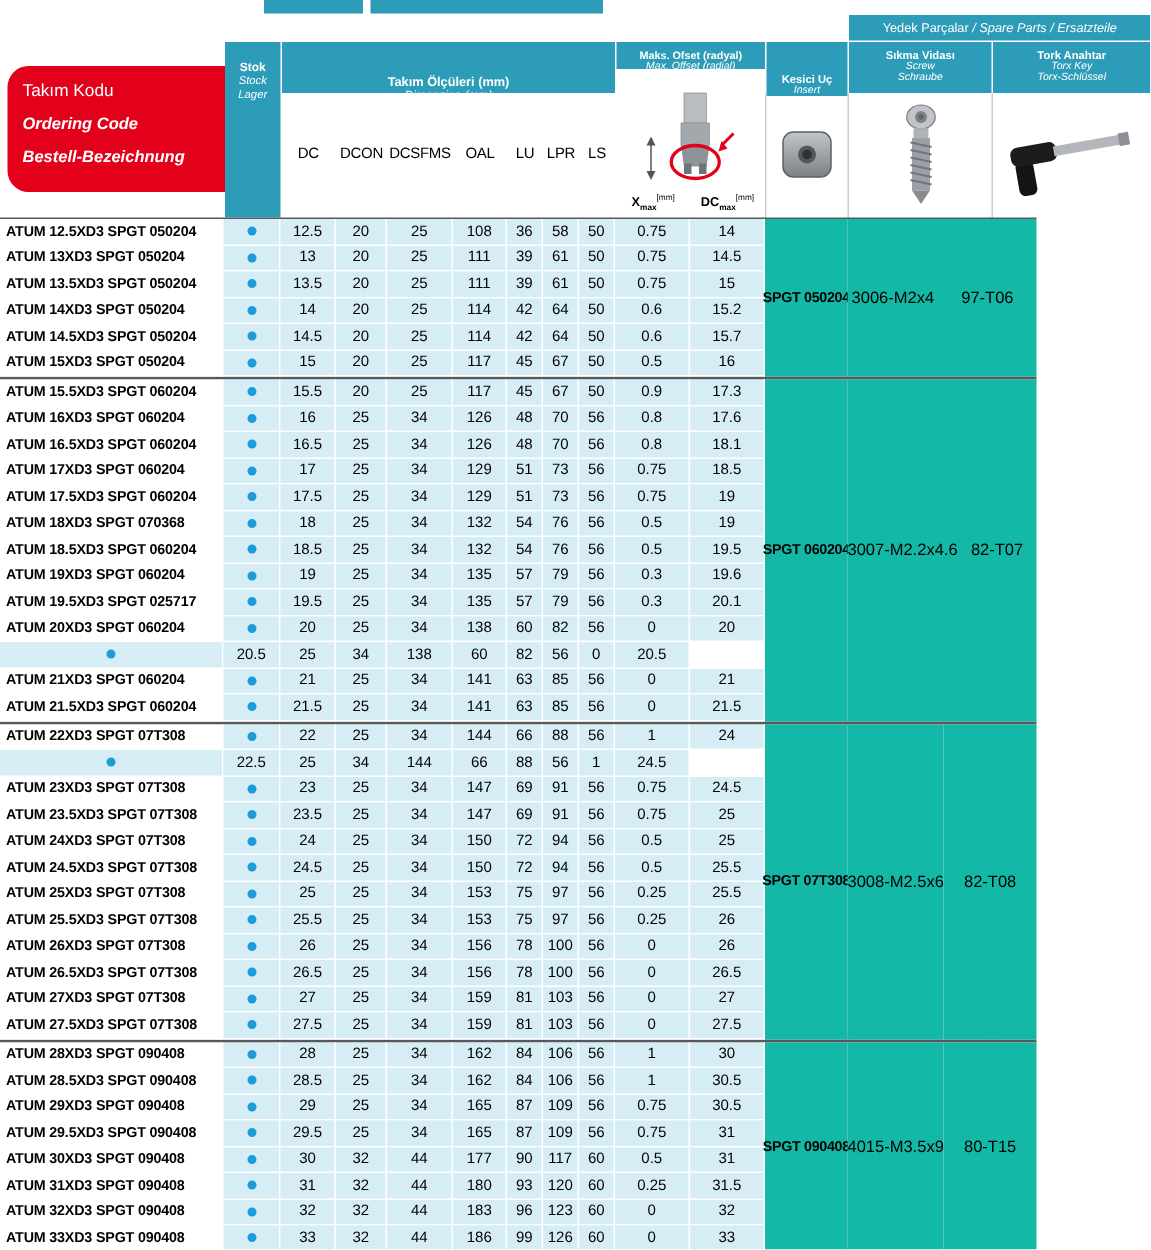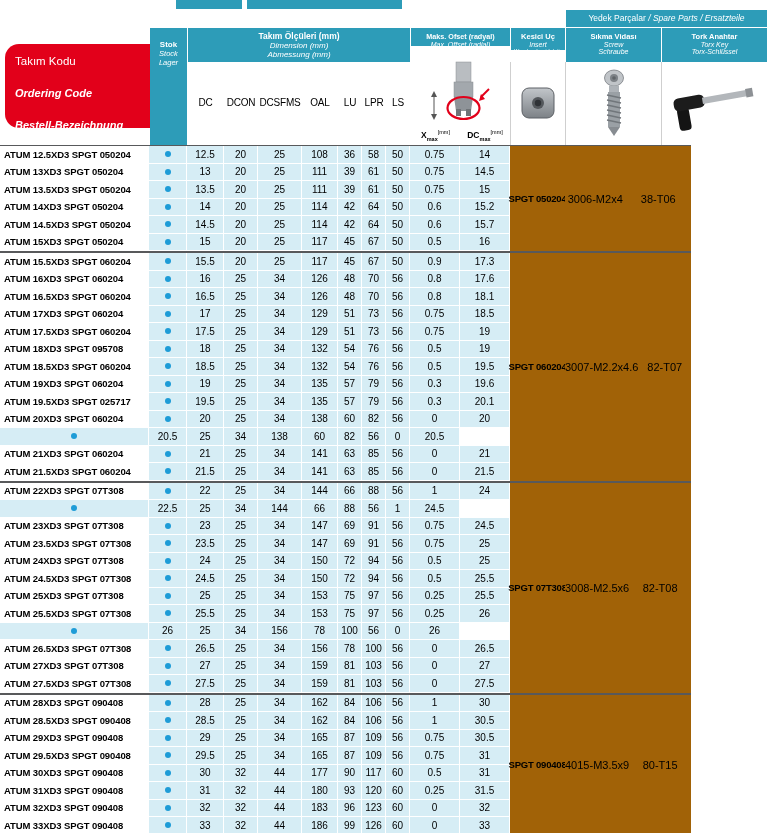--- a/index.html
+++ b/index.html
@@ -4,31 +4,31 @@
 <style>
   *{margin:0;padding:0;box-sizing:border-box}
   html,body{background:#fff}
   .page{position:relative;width:767px;height:833px;background:#fff;font-family:"Liberation Sans",sans-serif;color:#000;overflow:hidden}
   .frag{position:absolute;top:0;height:9px;background:var(--teal,#2d9cb8)}
   .frag1{left:176px;width:66px}
   .frag2{left:247px;width:155px}
   .teal{position:absolute;background:var(--teal,#2d9cb8);color:#fff;text-align:center;overflow:hidden}
   .red-box{position:absolute;left:5px;top:44px;width:145px;height:84px;background:var(--red,#e2001a);border-radius:14px 0 0 14px;color:#fff;padding:11px 0 0 10px;text-align:left}
   .red-box .l1{font-size:11.5px;font-weight:normal}
-  .red-box .l2,.red-box .l3{font-size:11px;font-weight:bold;font-style:italic;margin-top:20px}
+  .red-box .l2,.red-box .l3{font-size:11px;font-weight:bold;font-style:italic;margin-top:10px}
   .stock-h{left:150px;top:28px;width:37px;height:117px;padding-top:12px}
   .stock-h .l1{font-size:8px;font-weight:bold}
   .stock-h .l2,.stock-h .l3{font-size:7.5px;font-style:italic}
-  .dims-h{left:188px;top:28px;width:222px;height:34px;padding-top:3px}
+  .dims-h{left:188px;top:28px;width:222px;height:34px;padding-top:21px}
   .dims-h .l1{font-size:8.5px;font-weight:bold}
   .dims-h .l2,.dims-h .l3{font-size:8px;font-style:italic}
   .offset-h{left:411px;top:28px;width:99px;height:18px;padding-top:4px}
   .offset-h .l1{font-size:7.2px;font-weight:bold}
   .offset-h .l2,.offset-h .l3{font-size:7px;font-style:italic}
-  .insert-h{left:511px;top:28px;width:54px;height:22px;padding-top:4px}
+  .insert-h{left:511px;top:28px;width:54px;height:36px;padding-top:20px}
   .insert-h .l1{font-size:7.5px;font-weight:bold}
   .insert-h .l2{font-size:7px;font-style:italic}
   .insert-h .l3{font-size:5.4px;font-style:italic;white-space:nowrap}
   .spare-h{left:566px;top:10px;width:201px;height:17px;line-height:17px;font-size:8.5px;white-space:nowrap}
   .spare-h .b{font-weight:normal}
   .spare-h .i{font-style:italic}
   .screw-h{left:566px;top:28px;width:95px;height:34px;padding-top:4px}
   .torx-h{left:662px;top:28px;width:105px;height:34px;padding-top:4px}
   .screw-h .l1,.torx-h .l1{font-size:7.5px;font-weight:bold}
   .screw-h .l2,.screw-h .l3,.torx-h .l2,.torx-h .l3{font-size:7px;font-style:italic}
@@ -45,21 +45,21 @@
   .vl1{left:510px}.vl2{left:565px}.vl3{left:661px}
   .tbody{position:absolute;left:0;top:145px;width:691px;border-top:1px solid var(--group-line,#58595b)}
   .group{display:flex}
   .group-sep{border-top:2px solid var(--group-line,#58595b)}
   .group-rows{display:flex;flex-direction:column;width:510px}
   .row{display:grid;grid-template-columns:149px 38px 37px 34px 44px 36px 24px 24px 24px 50px 50px;height:17.5px}
   .cell{display:flex;align-items:center;justify-content:center;background:var(--row-blue,#d6edf5);border-right:1px solid #fff;border-bottom:1px solid #fff;font-size:10px;overflow:hidden}
   .code-cell{background:#fff;justify-content:flex-start;padding-left:4px;font-weight:bold;font-size:9.5px;white-space:nowrap;letter-spacing:-0.1px}
   .stock-cell{}
   .dot{width:6px;height:6px;border-radius:50%;background:var(--stock-dot,#1e9cd7)}
-  .side-cell{display:flex;align-items:center;justify-content:center;background:#a16207;white-space:nowrap}
+  .side-cell{display:flex;align-items:center;justify-content:center;background:#14b8a6;white-space:nowrap}
   .insert-cell{width:55px;font-weight:bold;font-size:9.5px;letter-spacing:-0.2px}
   .screw-cell{width:97px;font-size:11px}
   .torx-cell{width:105px;font-size:11px}
 </style>
 </head>
 <body>
 
 <div class="page">
 
   <div class="frag frag1"></div>
@@ -279,21 +279,21 @@
             <div class="cell num-cell">117</div>
             <div class="cell num-cell">45</div>
             <div class="cell num-cell">67</div>
             <div class="cell num-cell">50</div>
             <div class="cell num-cell">0.5</div>
             <div class="cell num-cell">16</div>
           </div>
         </div>
         <div class="side-cell insert-cell">SPGT 050204</div>
         <div class="side-cell screw-cell">3006-M2x4</div>
-        <div class="side-cell torx-cell">38-T06</div>
+        <div class="side-cell torx-cell">97-T06</div>
       </div>
       <div class="group group-sep">
         <div class="group-rows">
           <div class="row">
             <div class="cell code-cell">ATUM 15.5XD3 SPGT 060204</div>
             <div class="cell stock-cell">
               <span class="dot"></span>
             </div>
             <div class="cell num-cell">15.5</div>
             <div class="cell num-cell">20</div>
@@ -359,21 +359,21 @@
             <div class="cell num-cell">25</div>
             <div class="cell num-cell">34</div>
             <div class="cell num-cell">129</div>
             <div class="cell num-cell">51</div>
             <div class="cell num-cell">73</div>
             <div class="cell num-cell">56</div>
             <div class="cell num-cell">0.75</div>
             <div class="cell num-cell">19</div>
           </div>
           <div class="row">
-            <div class="cell code-cell">ATUM 18XD3 SPGT 095708</div>
+            <div class="cell code-cell">ATUM 18XD3 SPGT 070368</div>
             <div class="cell stock-cell">
               <span class="dot"></span>
             </div>
             <div class="cell num-cell">18</div>
             <div class="cell num-cell">25</div>
             <div class="cell num-cell">34</div>
             <div class="cell num-cell">132</div>
             <div class="cell num-cell">54</div>
             <div class="cell num-cell">76</div>
             <div class="cell num-cell">56</div>
@@ -604,20 +604,21 @@
             <div class="cell num-cell">25</div>
             <div class="cell num-cell">34</div>
             <div class="cell num-cell">153</div>
             <div class="cell num-cell">75</div>
             <div class="cell num-cell">97</div>
             <div class="cell num-cell">56</div>
             <div class="cell num-cell">0.25</div>
             <div class="cell num-cell">26</div>
           </div>
           <div class="row">
+            <div class="cell code-cell">ATUM 26XD3 SPGT 07T308</div>
             <div class="cell stock-cell">
               <span class="dot"></span>
             </div>
             <div class="cell num-cell">26</div>
             <div class="cell num-cell">25</div>
             <div class="cell num-cell">34</div>
             <div class="cell num-cell">156</div>
             <div class="cell num-cell">78</div>
             <div class="cell num-cell">100</div>
             <div class="cell num-cell">56</div>

